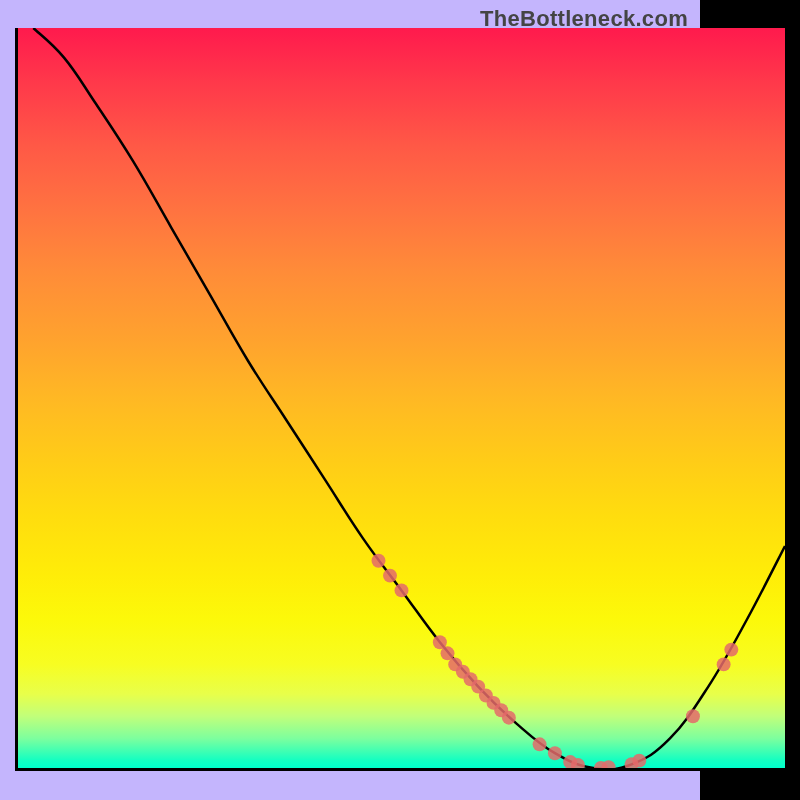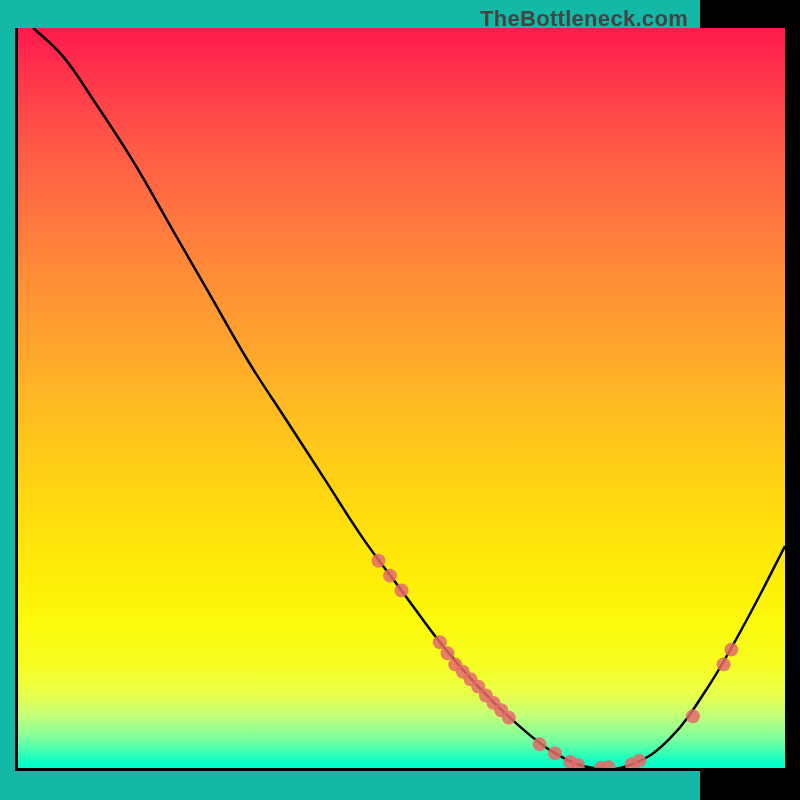--- a/index.html
+++ b/index.html
@@ -7,21 +7,21 @@
     padding: 0;
     width: 800px;
     height: 800px;
     background: #000;
     font-family: Arial, Helvetica, sans-serif;
   }
   .container {
     position: relative;
     width: 700px;
     height: 800px;
-    background: #14b8a6;
+    background: #c4b5fd;
   }
   .watermark {
     position: absolute;
     top: 6px;
     right: 12px;
     color: #444;
     font-size: 22px;
     font-weight: bold;
     letter-spacing: 0.3px;
     z-index: 20;

